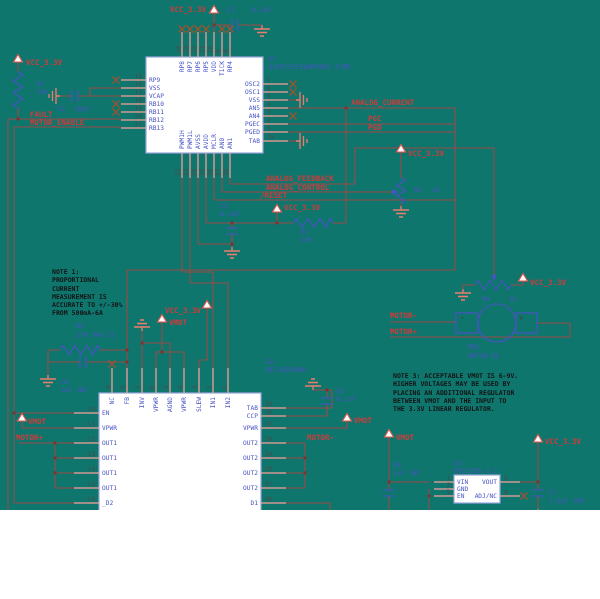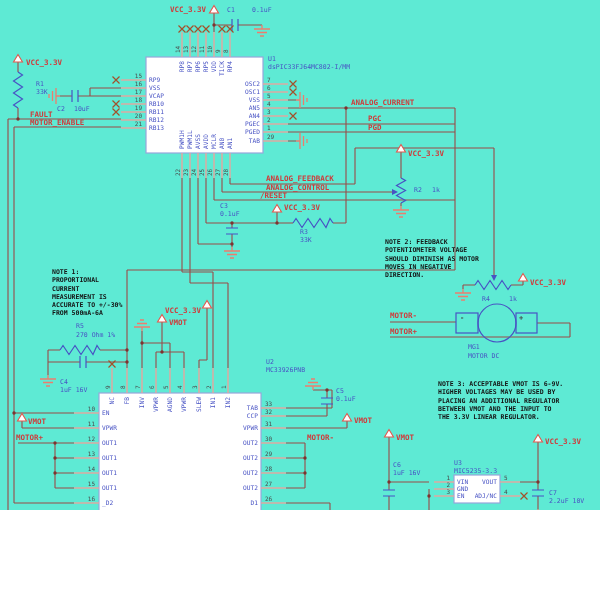--- a/index.html
+++ b/index.html
@@ -1,16 +1,16 @@
 <!DOCTYPE html>
 <html><head>
 <meta charset="utf-8">
 <style>
   html,body{margin:0;padding:0;background:#fff;}
-  #stage{position:relative;width:600px;height:510px;background:#5eead4;overflow:hidden;
+  #stage{position:relative;width:600px;height:510px;background:#0f766e;overflow:hidden;
          font-family:"DejaVu Sans Mono",monospace;outline:1px solid #e3e3e3;}
   #stage svg{position:absolute;left:0;top:0;}
   .wire{stroke:#9a4a47;stroke-width:1.1;fill:none;}
   .pin{stroke:#f2a099;stroke-width:1.3;}
   .chip{stroke:#97a6da;stroke-width:1.2;fill:#ffffff;}
   .sym{stroke:#4853c4;stroke-width:1.2;fill:none;}
   .symfill{fill:#4853c4;stroke:none;}
   .gndp{stroke:#ed7d6d;stroke-width:1.3;fill:none;}
   .vccp{stroke:#e2574d;stroke-width:1.1;fill:#ffffff;}
   .xmp{stroke:#a3512a;stroke-width:1.2;fill:none;}
@@ -583,23 +583,18 @@
     <text class="sign" x="519" y="320">+</text>
   </g>
 </svg>
 
 <div class="note" style="left:52px;top:268px;width:110px;">NOTE 1:
 PROPORTIONAL
 CURRENT
 MEASUREMENT IS
 ACCURATE TO +/-30%
 FROM 500mA-6A</div>
-<div class="note" style="left:385px;top:238px;width:130px;">NOTE 2:  FEEDBACK
-POTENTIOMETER  VOLTAGE
-SHOULD DIMINISH AS MOTOR
-MOVES IN NEGATIVE
-DIRECTION.</div>
-<div class="note" style="left:393px;top:380px;width:155px;margin-left:45px;">NOTE 3: ACCEPTABLE VMOT IS 6-9V.
+<div class="note" style="left:393px;top:372px;width:155px;">NOTE 3: ACCEPTABLE VMOT IS 6-9V.
 HIGHER VOLTAGES MAY BE USED BY
 PLACING AN ADDITIONAL REGULATOR
 BETWEEN VMOT AND THE INPUT TO
 THE 3.3V LINEAR REGULATOR.</div>
 </div>
 
 </body></html>

